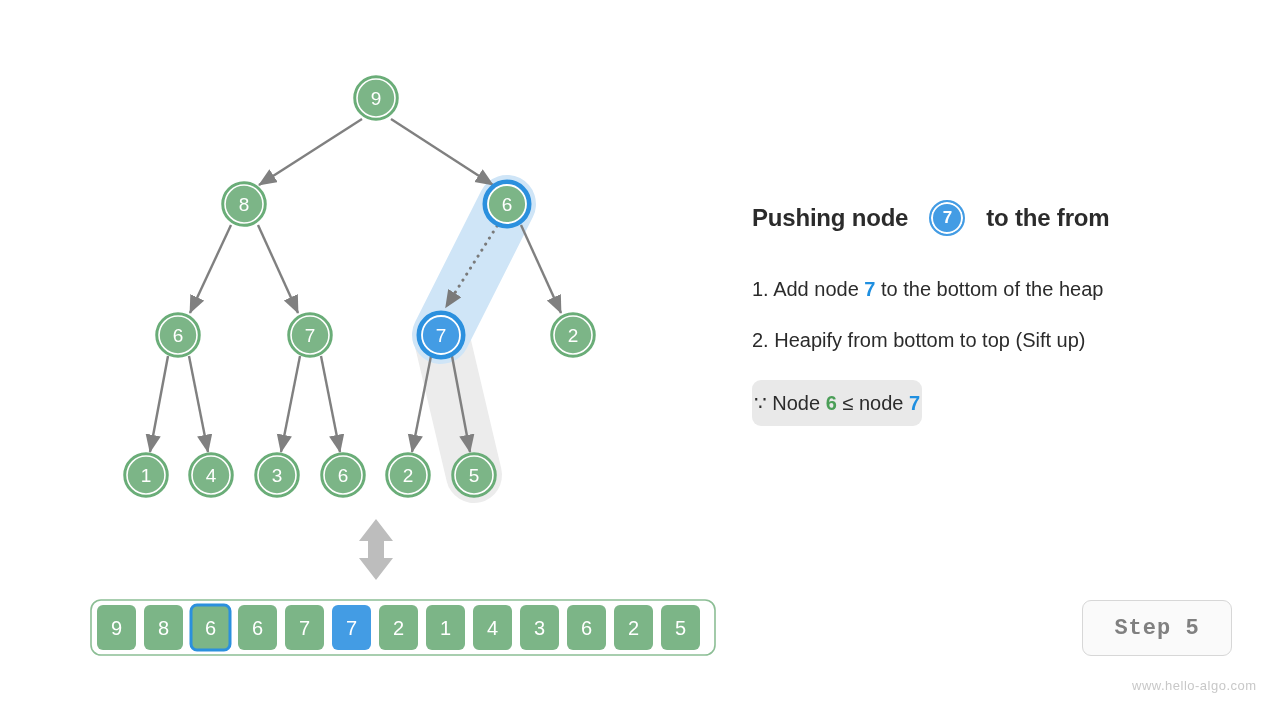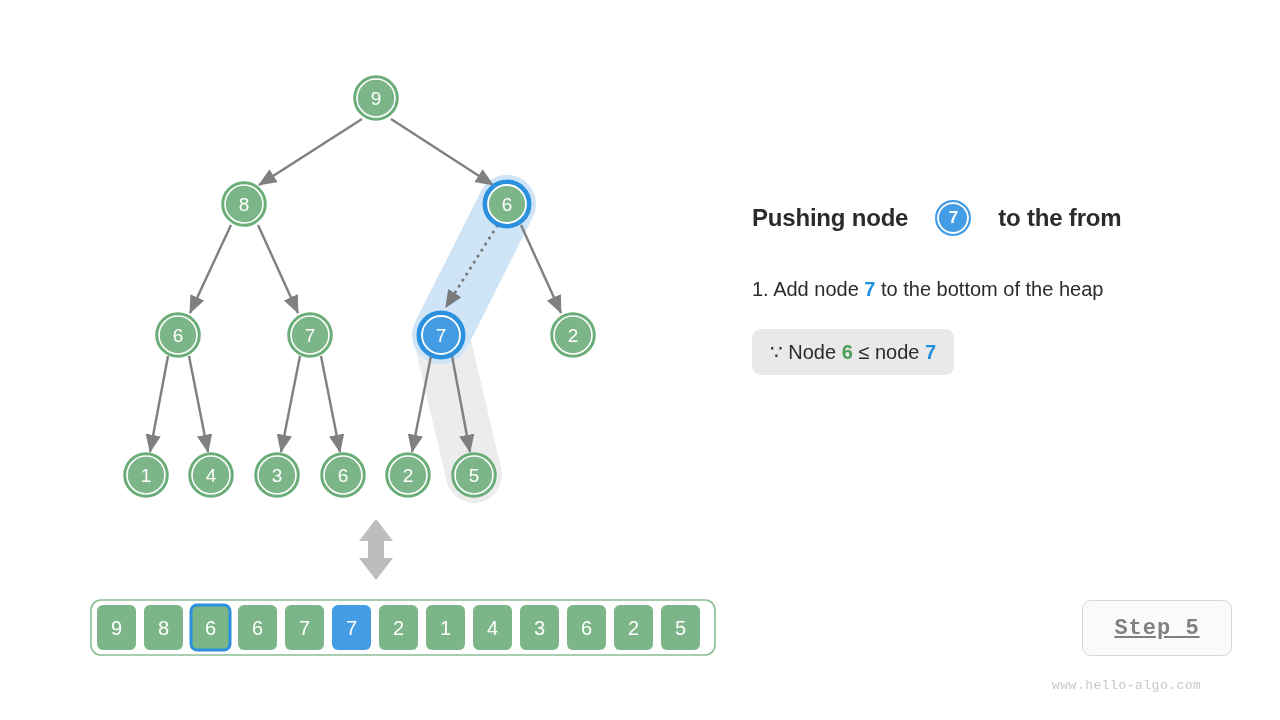--- a/index.html
+++ b/index.html
@@ -30,21 +30,21 @@
     text-anchor:middle;
     dominant-baseline:central;
   }
 
   
   #panel{
     position:absolute;left:752px;top:200px;width:470px;
   }
   #panel-title{
     font-size:24px;font-weight:bold;color:#2b2b2b;
-    display:flex;align-items:center;gap:27px;
+    display:flex;align-items:center;gap:21px;
     white-space:nowrap;
     margin:0 0 42px 0;
     letter-spacing:-0.2px;
   }
   .inline-badge{
     display:inline-flex;align-items:center;justify-content:center;
     width:32px;height:32px;border-radius:50%;
     background:#439ce4;color:#fff;
     border:2.5px solid #439ce4;
     box-shadow:0 0 0 2px #ffffff inset;
@@ -53,40 +53,39 @@
   }
   .step-line{
     font-size:20px;color:#2b2b2b;margin:8px 0 28px 0;white-space:nowrap;
   }
   .num-blue{color:#1f8fe0;font-weight:bold;}
   .num-green{color:#4a9e57;font-weight:bold;}
   #reason-badge{
     display:inline-block;
     background:#e9e9e9;
     border-radius:9px;
-    padding:11px 18px;
+    padding:11px 2px;
     font-size:20px;color:#2b2b2b;
     white-space:nowrap;
   }
 
   
   #step-chip{
     position:absolute;left:1082px;top:600px;
     width:148px;height:54px;
     border:1px solid #d7d7d7;border-radius:9px;
     background:#fafafa;
     display:flex;align-items:center;justify-content:center;
     font-family:"Liberation Mono", monospace;
     font-size:22px;font-weight:bold;color:#808080;
     letter-spacing:1px;
-    text-decoration:underline;
   }
   #watermark{
-    position:absolute;left:1052px;top:678px;
-    font-family:Liberation Mono, monospace;
+    position:absolute;left:1132px;top:678px;
+    font-family:Liberation Sans, sans-serif;
     font-size:13px;color:#c8c8c8;letter-spacing:0.5px;
   }
 </style>
 </head>
 <body>
 
 <div id="stage">
 
   <svg id="tree-svg" viewBox="0 0 760 700">
     <defs>
@@ -264,20 +263,23 @@
     <div id="panel-title">
       <span>Pushing node</span>
       <span class="inline-badge">7</span>
       <span>to the from</span>
     </div>
 
     <p class="step-line">
       <span>1.</span><span> Add node </span><span class="num-blue">7</span><span> to the bottom of the heap</span>
     </p>
 
+    <p class="step-line">
+      <span>2.</span><span> Heapify from bottom to top (Sift up)</span>
+    </p>
 
     <div id="reason-badge">
       <span>∵</span><span> Node </span><span class="num-green">6</span><span> ≤ </span><span>node </span><span class="num-blue">7</span>
     </div>
   </div>
 
   <div id="step-chip">Step 5</div>
   <div id="watermark">www.hello-algo.com</div>
 
 </div>

